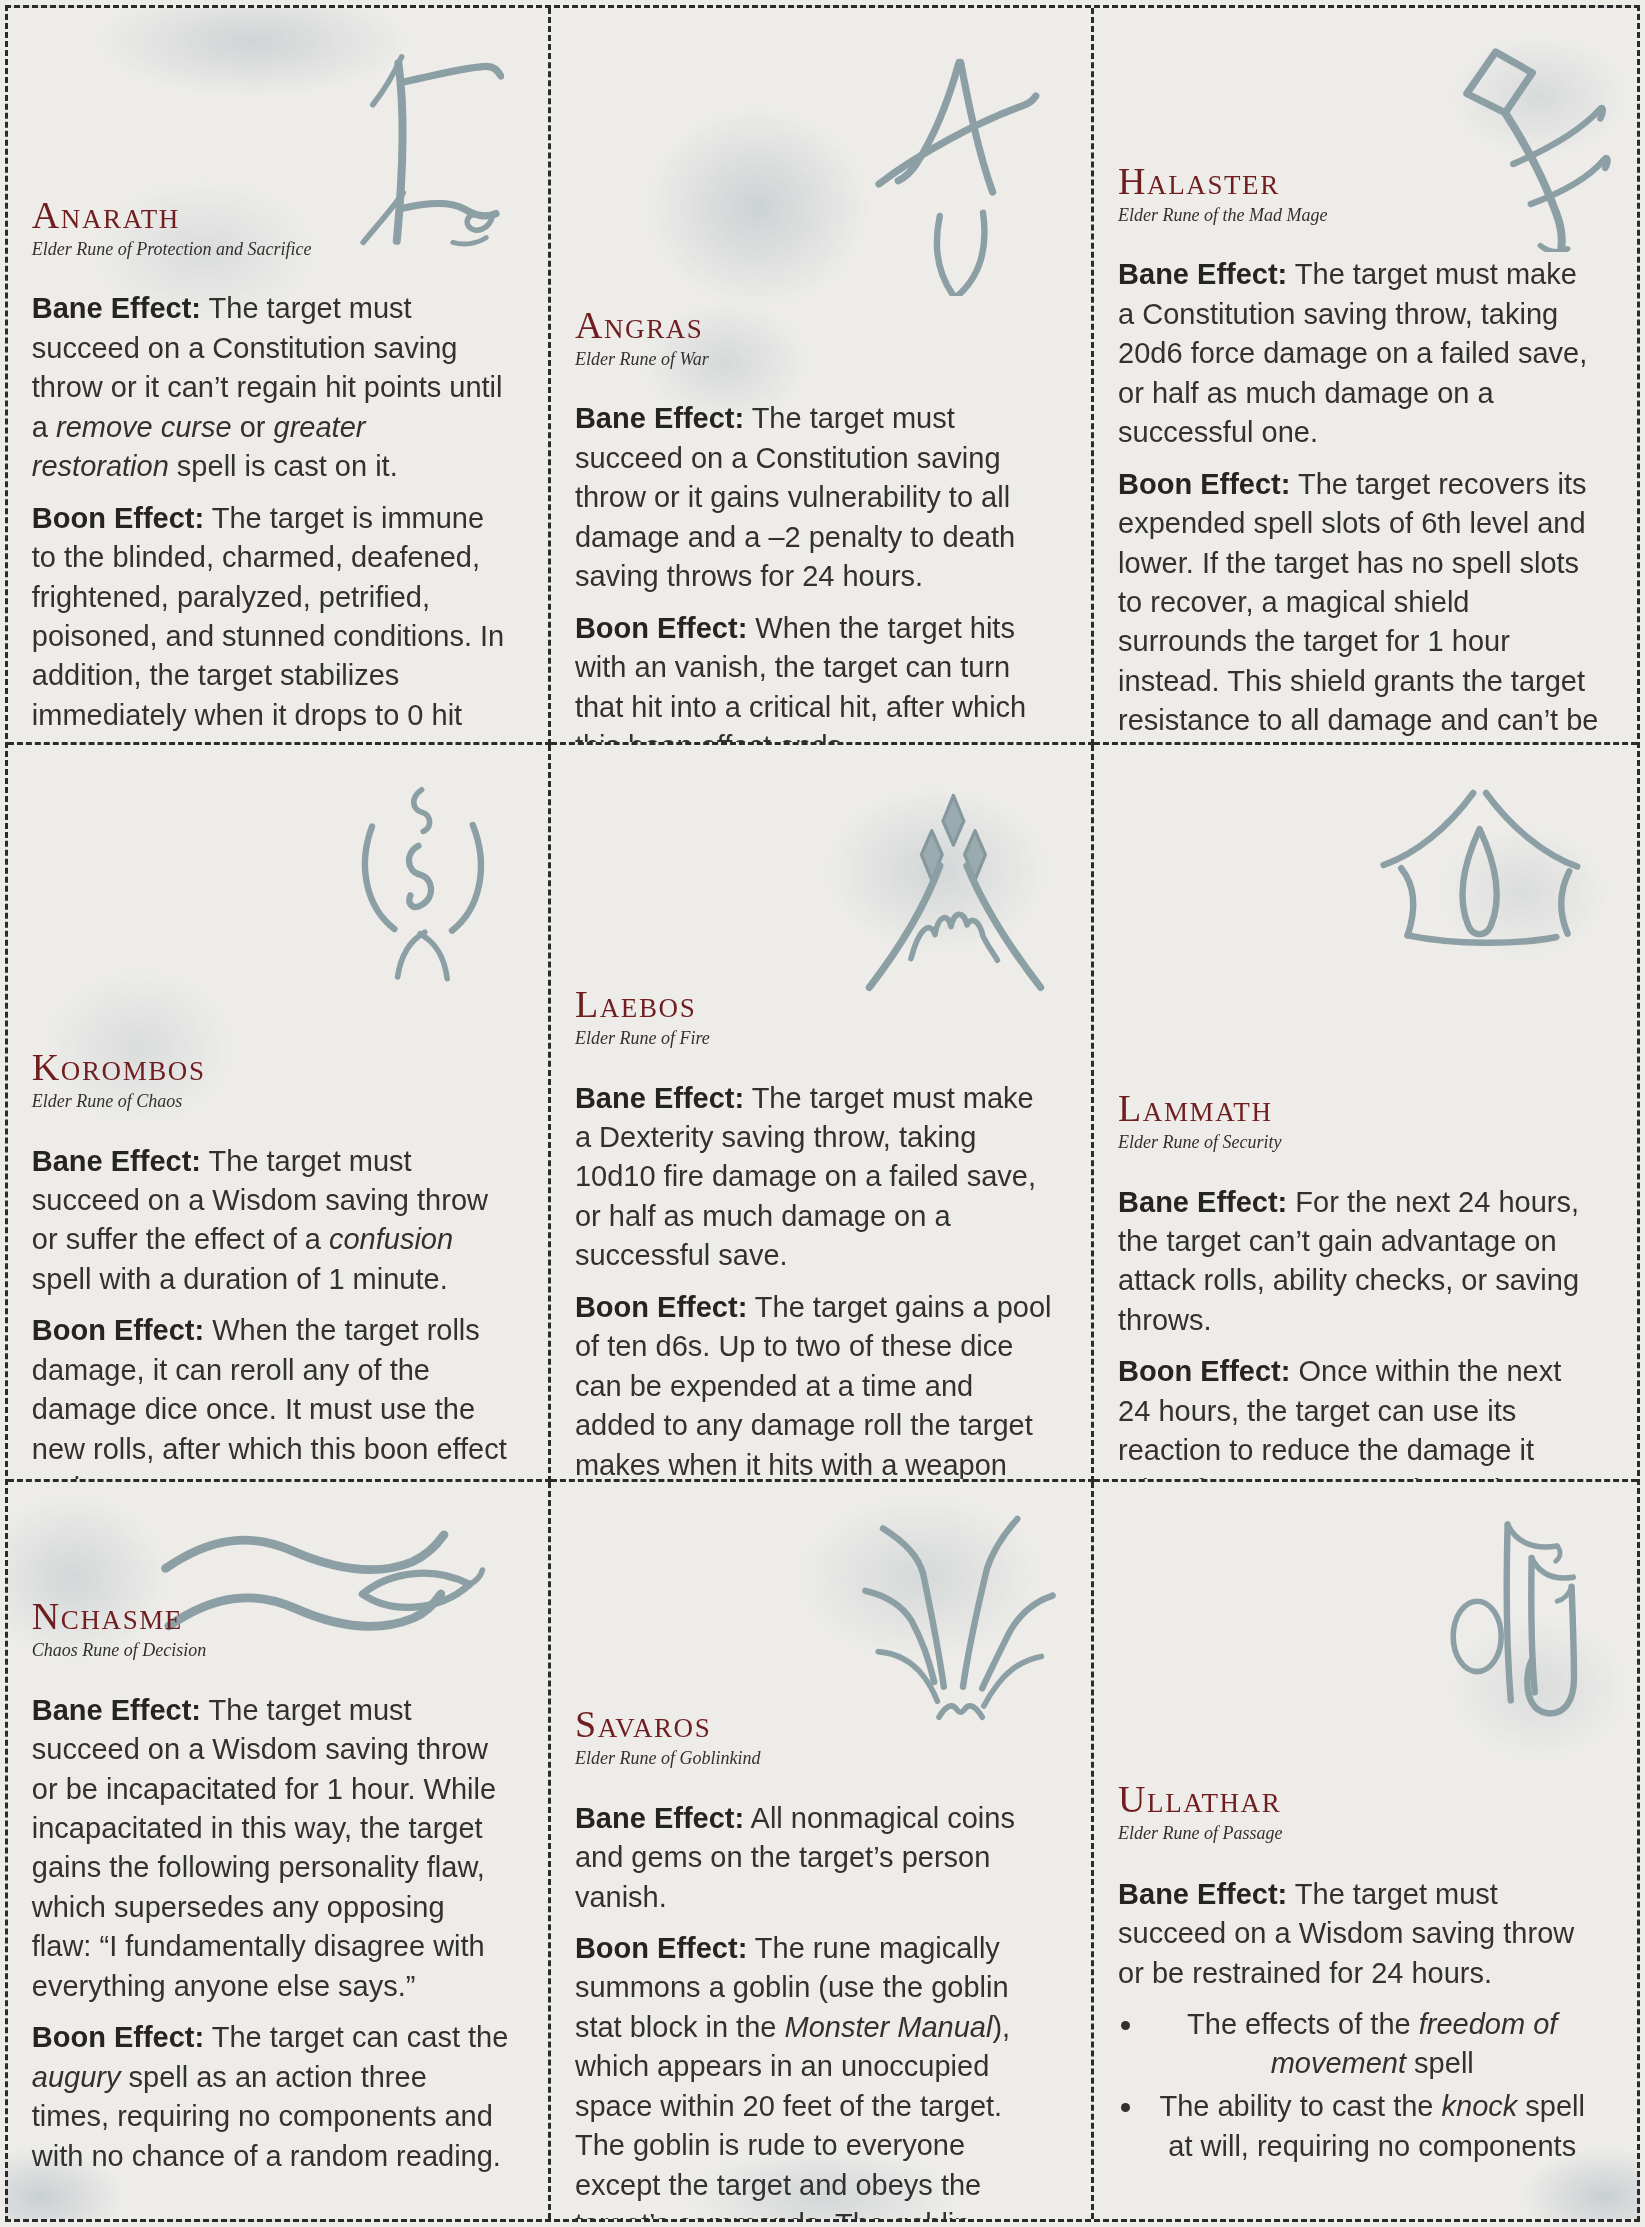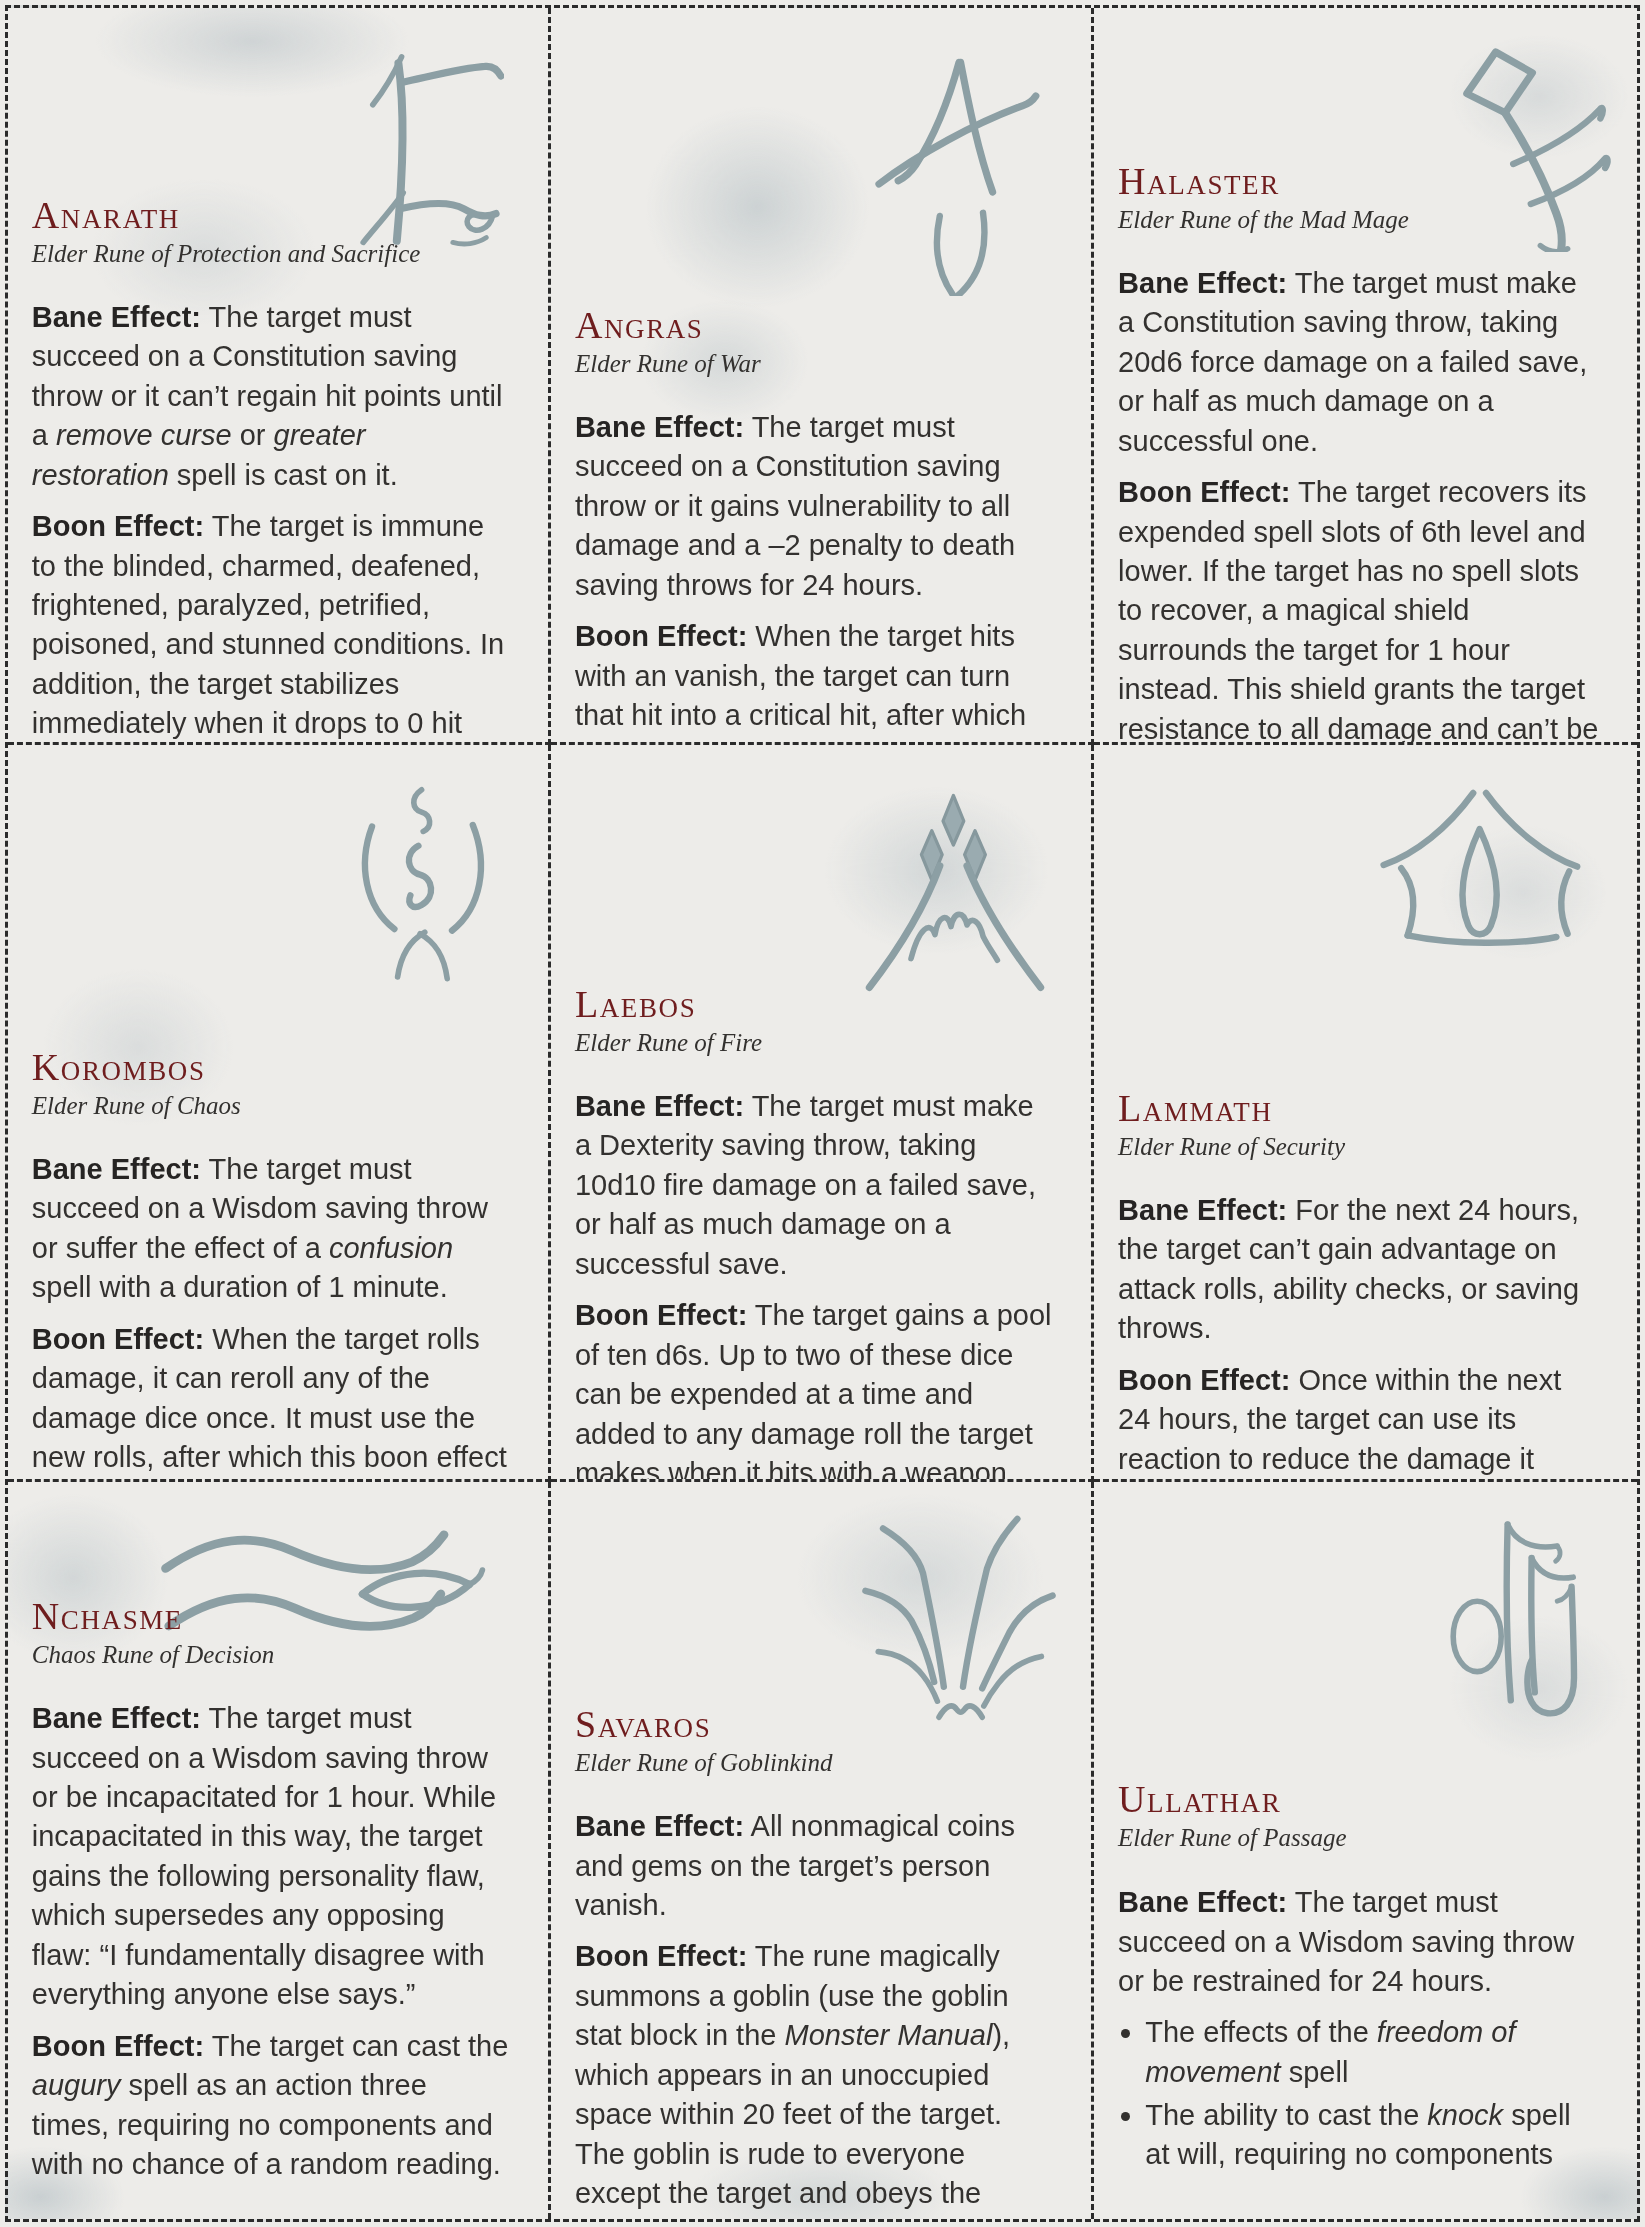--- a/index.html
+++ b/index.html
@@ -25,27 +25,27 @@
           radial-gradient(ellipse 120px 72px at 98% 99%, rgba(172,184,190,.55), transparent 70%);}
   .cell{position:relative;overflow:hidden;padding:0 38px 0 24px;box-sizing:border-box;}
   .cell.bR{border-right:3.2px dashed #2B2B2B;}
   .cell.bB{border-bottom:3.2px dashed #2B2B2B;}
   .rune{position:absolute;pointer-events:none;}
   .rune path,.rune ellipse{fill:none;stroke:#8C9FA4;stroke-linecap:round;stroke-linejoin:round;}
   .rune .fillpath{fill:#9AABB0;stroke:#86989D;}
   .content{position:relative;}
   .title{font-family:"Liberation Serif",serif;font-variant:small-caps;font-size:38px;
          line-height:1.05;color:#6F1D1E;letter-spacing:1.6px;font-weight:500;margin:0;}
-  .subtitle{font-family:"Liberation Serif",serif;font-style:italic;font-size:25px;
+  .subtitle{font-family:"Liberation Serif",serif;font-style:italic;font-size:18px;
             color:#33312F;margin:3.2px 0 29px 0;line-height:1.2;}
   .body{font-size:29px;line-height:1.36;color:#33312F;}
   .body p{margin:0 0 12px 0;}
   .body .b{font-weight:700;color:#262423;}
   .body .i{font-style:italic;}
-  .body ul{margin:4.8px 0 0 4.8px;padding-left:22.4px;}
+  .body ul{margin:4.8px 0 0 4.8px;padding-left:22.4px;text-align:center;}
   .body li{margin:0 0 3.2px 0;}
   
   .c1 .content{margin-top:188px;} .c2 .content{margin-top:298px;} .c3 .content{margin-top:154px;}
   .c4 .content{margin-top:303px;} .c5 .content{margin-top:240px;} .c6 .content{margin-top:344px;}
   .c7 .content{margin-top:115px;} .c8 .content{margin-top:223px;} .c9 .content{margin-top:298px;}
   .c9 .subtitle{margin-bottom:30px;}
 </style>
 </head>
 <body>
 

